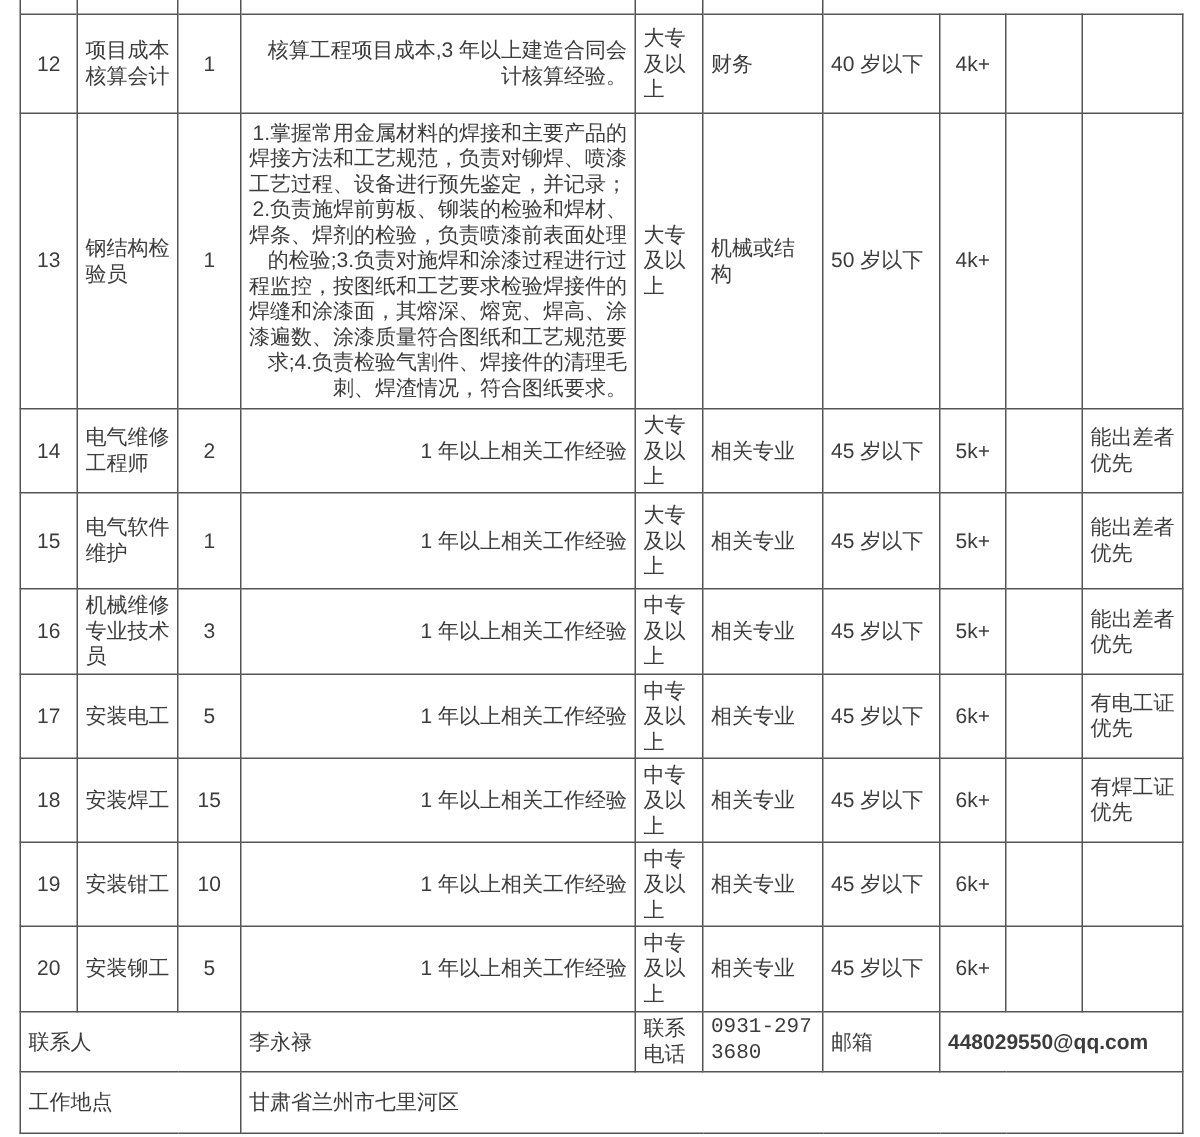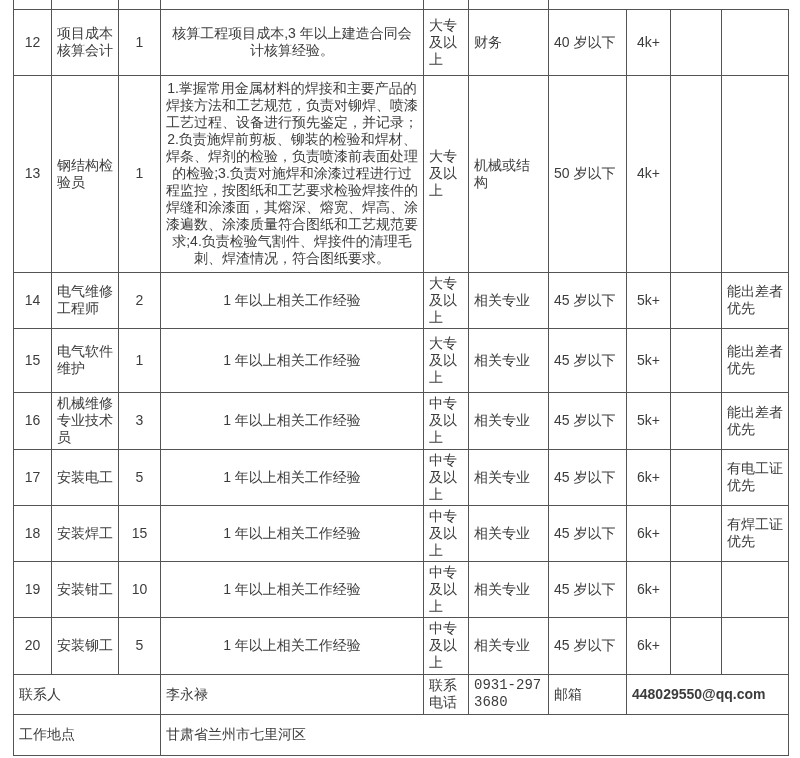--- a/index.html
+++ b/index.html
@@ -21,21 +21,21 @@
   tr.stub{height:9px;}
   tr.stub td{border:none;padding:0;}
   tr.stub td.sv{border-left:1px solid #545454;}
   tr.stub td.sr{border-right:1px solid #545454;}
   
   td.nt{border-top:none;}
   
   td.gap{border:none;}
   td.c-no,td.c-cnt,td.c-sal{text-align:center;padding:2px 2px;}
   td.c-pos{padding:2px 6px;}
-  td.c-desc{text-align:center;padding:2px 8px 2px 6px;margin-left:12px;}
+  td.c-desc{text-align:right;padding:2px 8px 2px 6px;margin-left:12px;}
   td.c-edu{padding:2px 3px 2px 5px;}
   td.c-maj{padding:2px 4px 2px 7px;}
   td.c-age{padding:2px 2px 2px 5px;white-space:nowrap;margin-left:24px;}
   td.c-note{padding:2px 6px;margin-top:16px;}
   td.lbl{padding:2px 6px;}
   td.phone{word-break:break-all;padding:2px 3px 2px 8px;font-family:Liberation Mono, monospace;}
   td.email{text-align:left;font-weight:bold;}
   td.locval{padding:2px 8px;}
   tr.r12{height:66px;} tr.r13{height:197px;} tr.r14{height:55px;}
   tr.r15{height:64px;} tr.r16{height:57px;} tr.r17{height:54px;}

